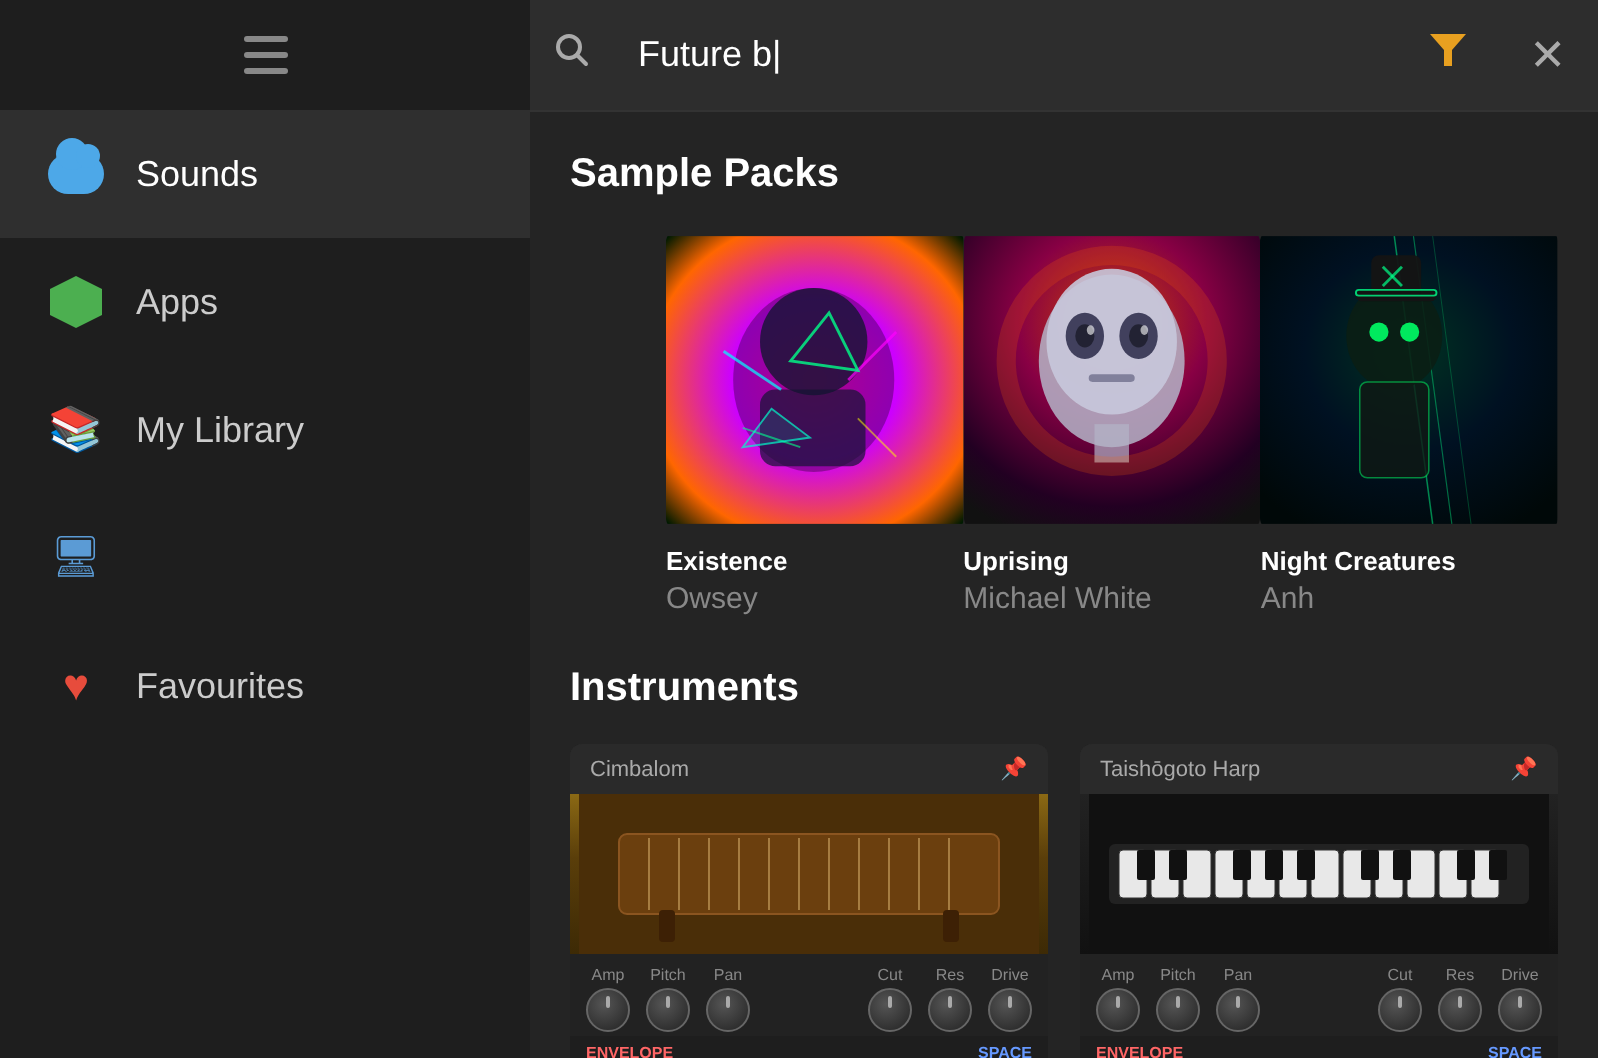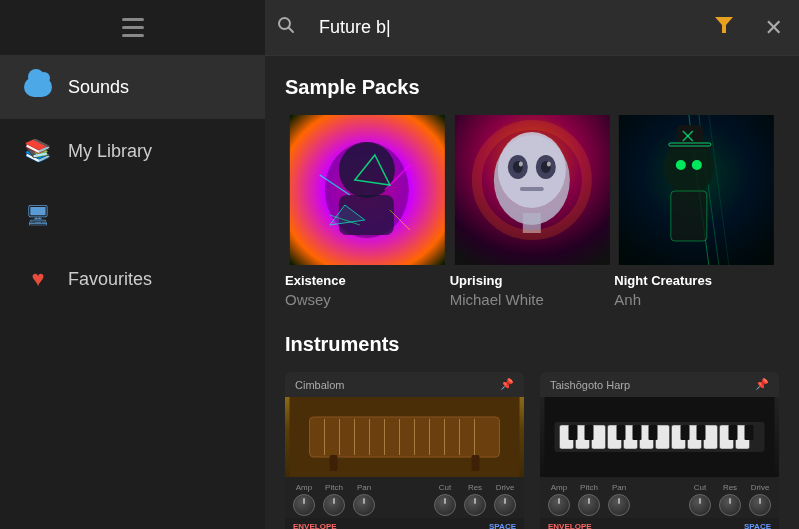--- a/index.html
+++ b/index.html
@@ -198,20 +198,21 @@
       font-weight: 700;
       color: #fff;
       margin-bottom: 16px;
     }
 
     
     .sample-packs-grid {
       display: flex;
       gap: 0;
       margin-bottom: 24px;
+      margin-left: 48px;
     }
 
     .pack-card {
       display: flex;
       flex-direction: column;
       cursor: pointer;
       flex: 1;
     }
 
     .pack-name {
@@ -314,20 +315,26 @@
     </div>
   </div>
 
   <div class="nav-item active">
     <div class="nav-icon">
       <div class="icon-sounds"></div>
     </div>
     <span>Sounds</span>
   </div>
 
+  <div class="nav-item">
+    <div class="nav-icon">
+      <div class="icon-apps"></div>
+    </div>
+    <span>Apps</span>
+  </div>
 
   <div class="nav-item">
     <div class="nav-icon">
       <span class="icon-library">📚</span>
     </div>
     <span>My Library</span>
   </div>
 
   <div class="nav-item">
     <div class="nav-icon">

